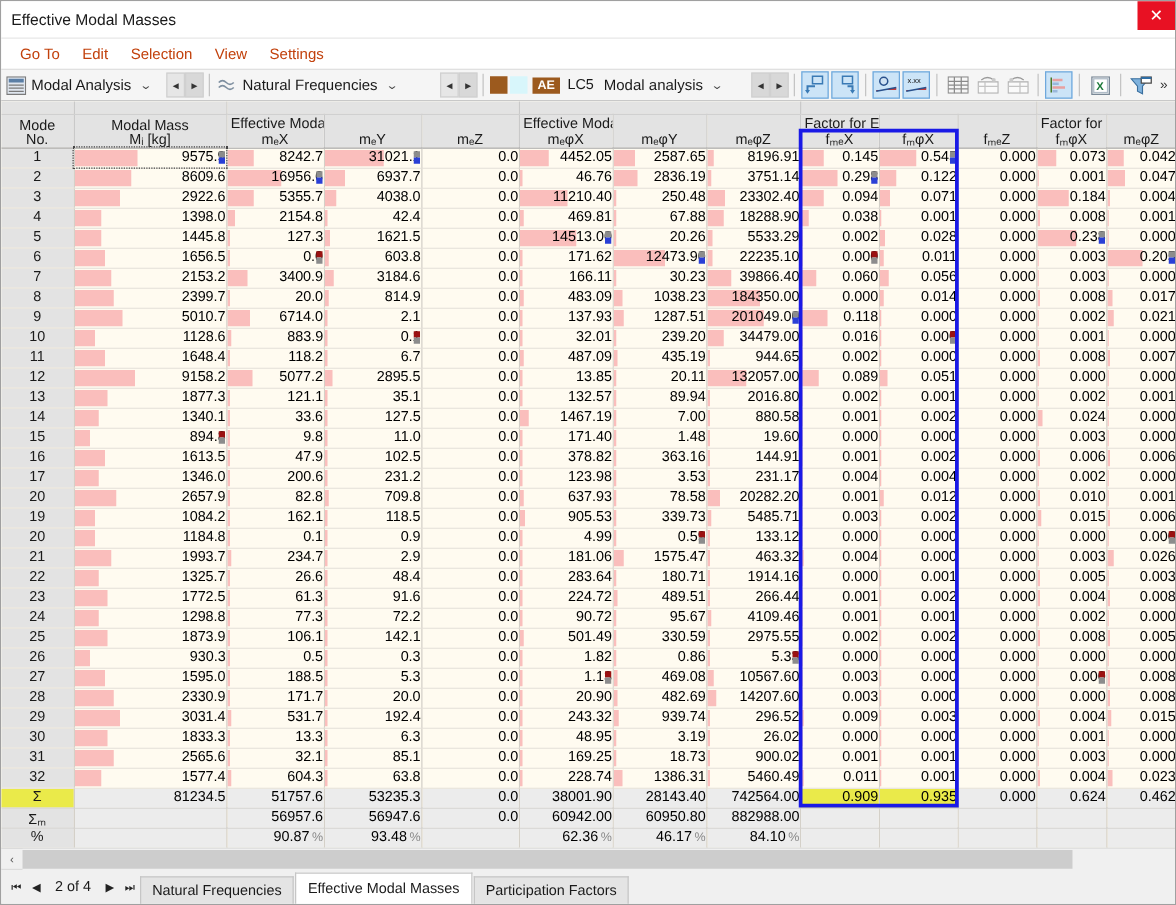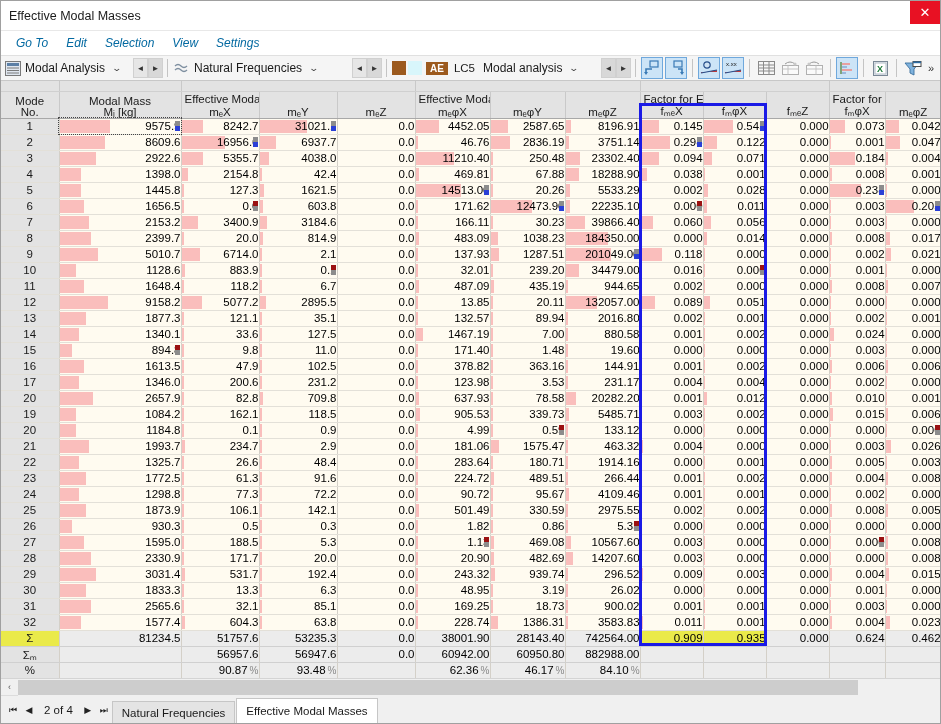--- a/index.html
+++ b/index.html
@@ -51,24 +51,23 @@
     height: 24px;
     flex: 0 0 24px;
     background: #ffffff;
     display: flex;
     align-items: center;
     padding-left: 6px;
     border-bottom: 1px solid #ffffff;
   }
   .menubar .mi {
     font-size: 12px;
-    color: #0369a1;
+    color: #c2410c;
     padding: 0 9px;
     cursor: pointer;
-    font-style: italic;
   }
 
   
   .toolbar {
     height: 26px;
     flex: 0 0 26px;
     background: #f5f5f5;
     border-top: 1px solid #e0e0e0;
     border-bottom: 1px solid #c8c8c8;
     display: flex;
@@ -1065,21 +1064,21 @@
             <td class="num"><div class="bar" style="width: 3%;"></div><span class="valtext">0.000</span></td>
           </tr>
           <tr>
             <td class="rownum">32</td>
             <td class="num"><div class="bar" style="width: 18%;"></div><span class="valtext">1577.4</span></td>
             <td class="num"><div class="bar" style="width: 4%;"></div><span class="valtext">604.3</span></td>
             <td class="num"><div class="bar" style="width: 3%;"></div><span class="valtext">63.8</span></td>
             <td class="num"><span class="valtext">0.0</span></td>
             <td class="num"><div class="bar" style="width: 4%;"></div><span class="valtext">228.74</span></td>
             <td class="num"><div class="bar" style="width: 10%;"></div><span class="valtext">1386.31</span></td>
-            <td class="num"><div class="bar" style="width: 4%;"></div><span class="valtext">3583.83</span></td>
+            <td class="num"><div class="bar" style="width: 4%;"></div><span class="valtext">5460.49</span></td>
             <td class="num"><div class="bar" style="width: 4%;"></div><span class="valtext">0.011</span></td>
             <td class="num"><div class="bar" style="width: 3%;"></div><span class="valtext">0.001</span></td>
             <td class="num"><span class="valtext">0.000</span></td>
             <td class="num"><div class="bar" style="width: 4%;"></div><span class="valtext">0.004</span></td>
             <td class="num"><div class="bar" style="width: 9%;"></div><span class="valtext">0.023</span></td>
           </tr>
           <tr class="sum">
             <td class="rownum sig">Σ</td>
             <td class="num"><span class="valtext">81234.5</span></td>
             <td class="num"><span class="valtext">51757.6</span></td>
@@ -1139,14 +1138,15 @@
   <div class="tabbar">
     <div class="pager">
       <div class="pg-btn">⏮</div>
       <div class="pg-btn">◀</div>
       <div class="pg-lbl">2 of 4</div>
       <div class="pg-btn">▶</div>
       <div class="pg-btn">⏭</div>
     </div>
     <div class="tab">Natural Frequencies</div>
     <div class="tab active">Effective Modal Masses</div>
+    <div class="tab">Participation Factors</div>
   </div>
 </div>
 
 </body></html>

